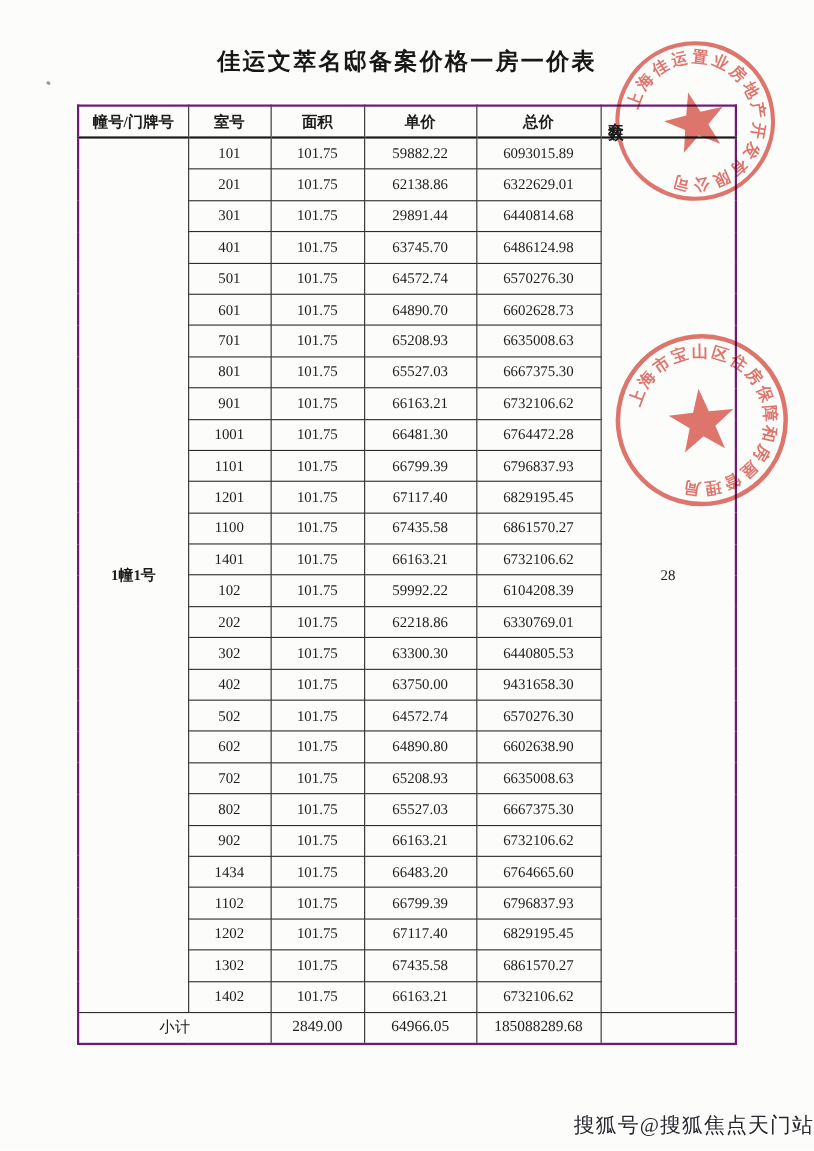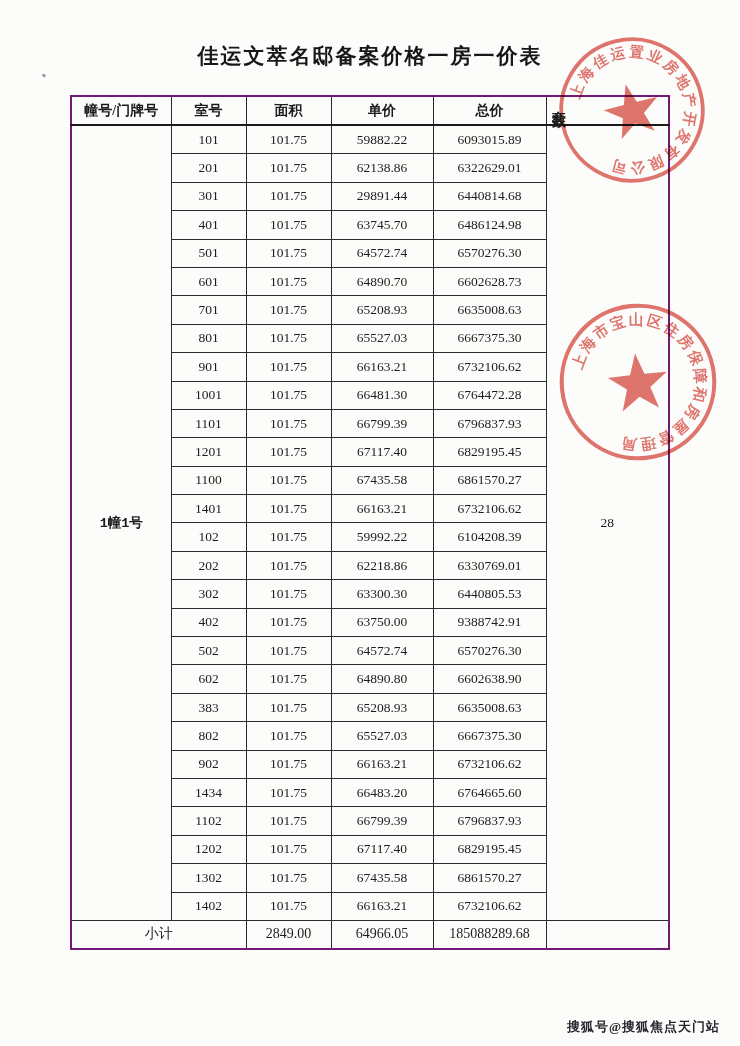--- a/index.html
+++ b/index.html
@@ -60,21 +60,20 @@
   .price-table tbody td {
     height: 27.4px;
   }
   .price-table tfoot td {
     height: 27px;
     font-size: 14px;
   }
   .building-cell {
     font-weight: bold;
     font-size: 14px;
-    font-family: Liberation Mono, monospace;
   }
   .count-cell {
     font-size: 14px;
   }
   .vertical-header {
     position: absolute;
     left: 5px;
     top: 3px;
     writing-mode: vertical-rl;
     text-orientation: upright;
@@ -106,24 +105,24 @@
     transform: rotate(-6deg);
   }
   .stamp svg { width: 100%; height: 100%; }
   .stamp text {
     font-family: "Liberation Serif", "DejaVu Serif", serif;
     font-weight: bold;
   }
 
   .watermark {
     position: absolute;
-    right: 20px;
+    right: 0;
     bottom: 10px;
-    font-size: 13px;
-    font-weight: bold;
+    font-size: 19px;
+    font-weight: normal;
     color: #26262e;
     letter-spacing: 1px;
     text-shadow: 1px 1px 0 rgba(255,255,255,0.9), -1px -1px 0 rgba(255,255,255,0.6);
   }
 
   .scan-speck {
     position: absolute;
     left: 42px;
     top: 74px;
     width: 4px;
@@ -264,36 +263,36 @@
         <tr>
     <td>302</td>
     <td>101.75</td>
     <td>63300.30</td>
     <td>6440805.53</td>
   </tr>
         <tr>
     <td>402</td>
     <td>101.75</td>
     <td>63750.00</td>
-    <td>9388742.91</td>
+    <td>9431658.30</td>
   </tr>
         <tr>
     <td>502</td>
     <td>101.75</td>
     <td>64572.74</td>
     <td>6570276.30</td>
   </tr>
         <tr>
     <td>602</td>
     <td>101.75</td>
     <td>64890.80</td>
     <td>6602638.90</td>
   </tr>
         <tr>
-    <td>383</td>
+    <td>702</td>
     <td>101.75</td>
     <td>65208.93</td>
     <td>6635008.63</td>
   </tr>
         <tr>
     <td>802</td>
     <td>101.75</td>
     <td>65527.03</td>
     <td>6667375.30</td>
   </tr>

